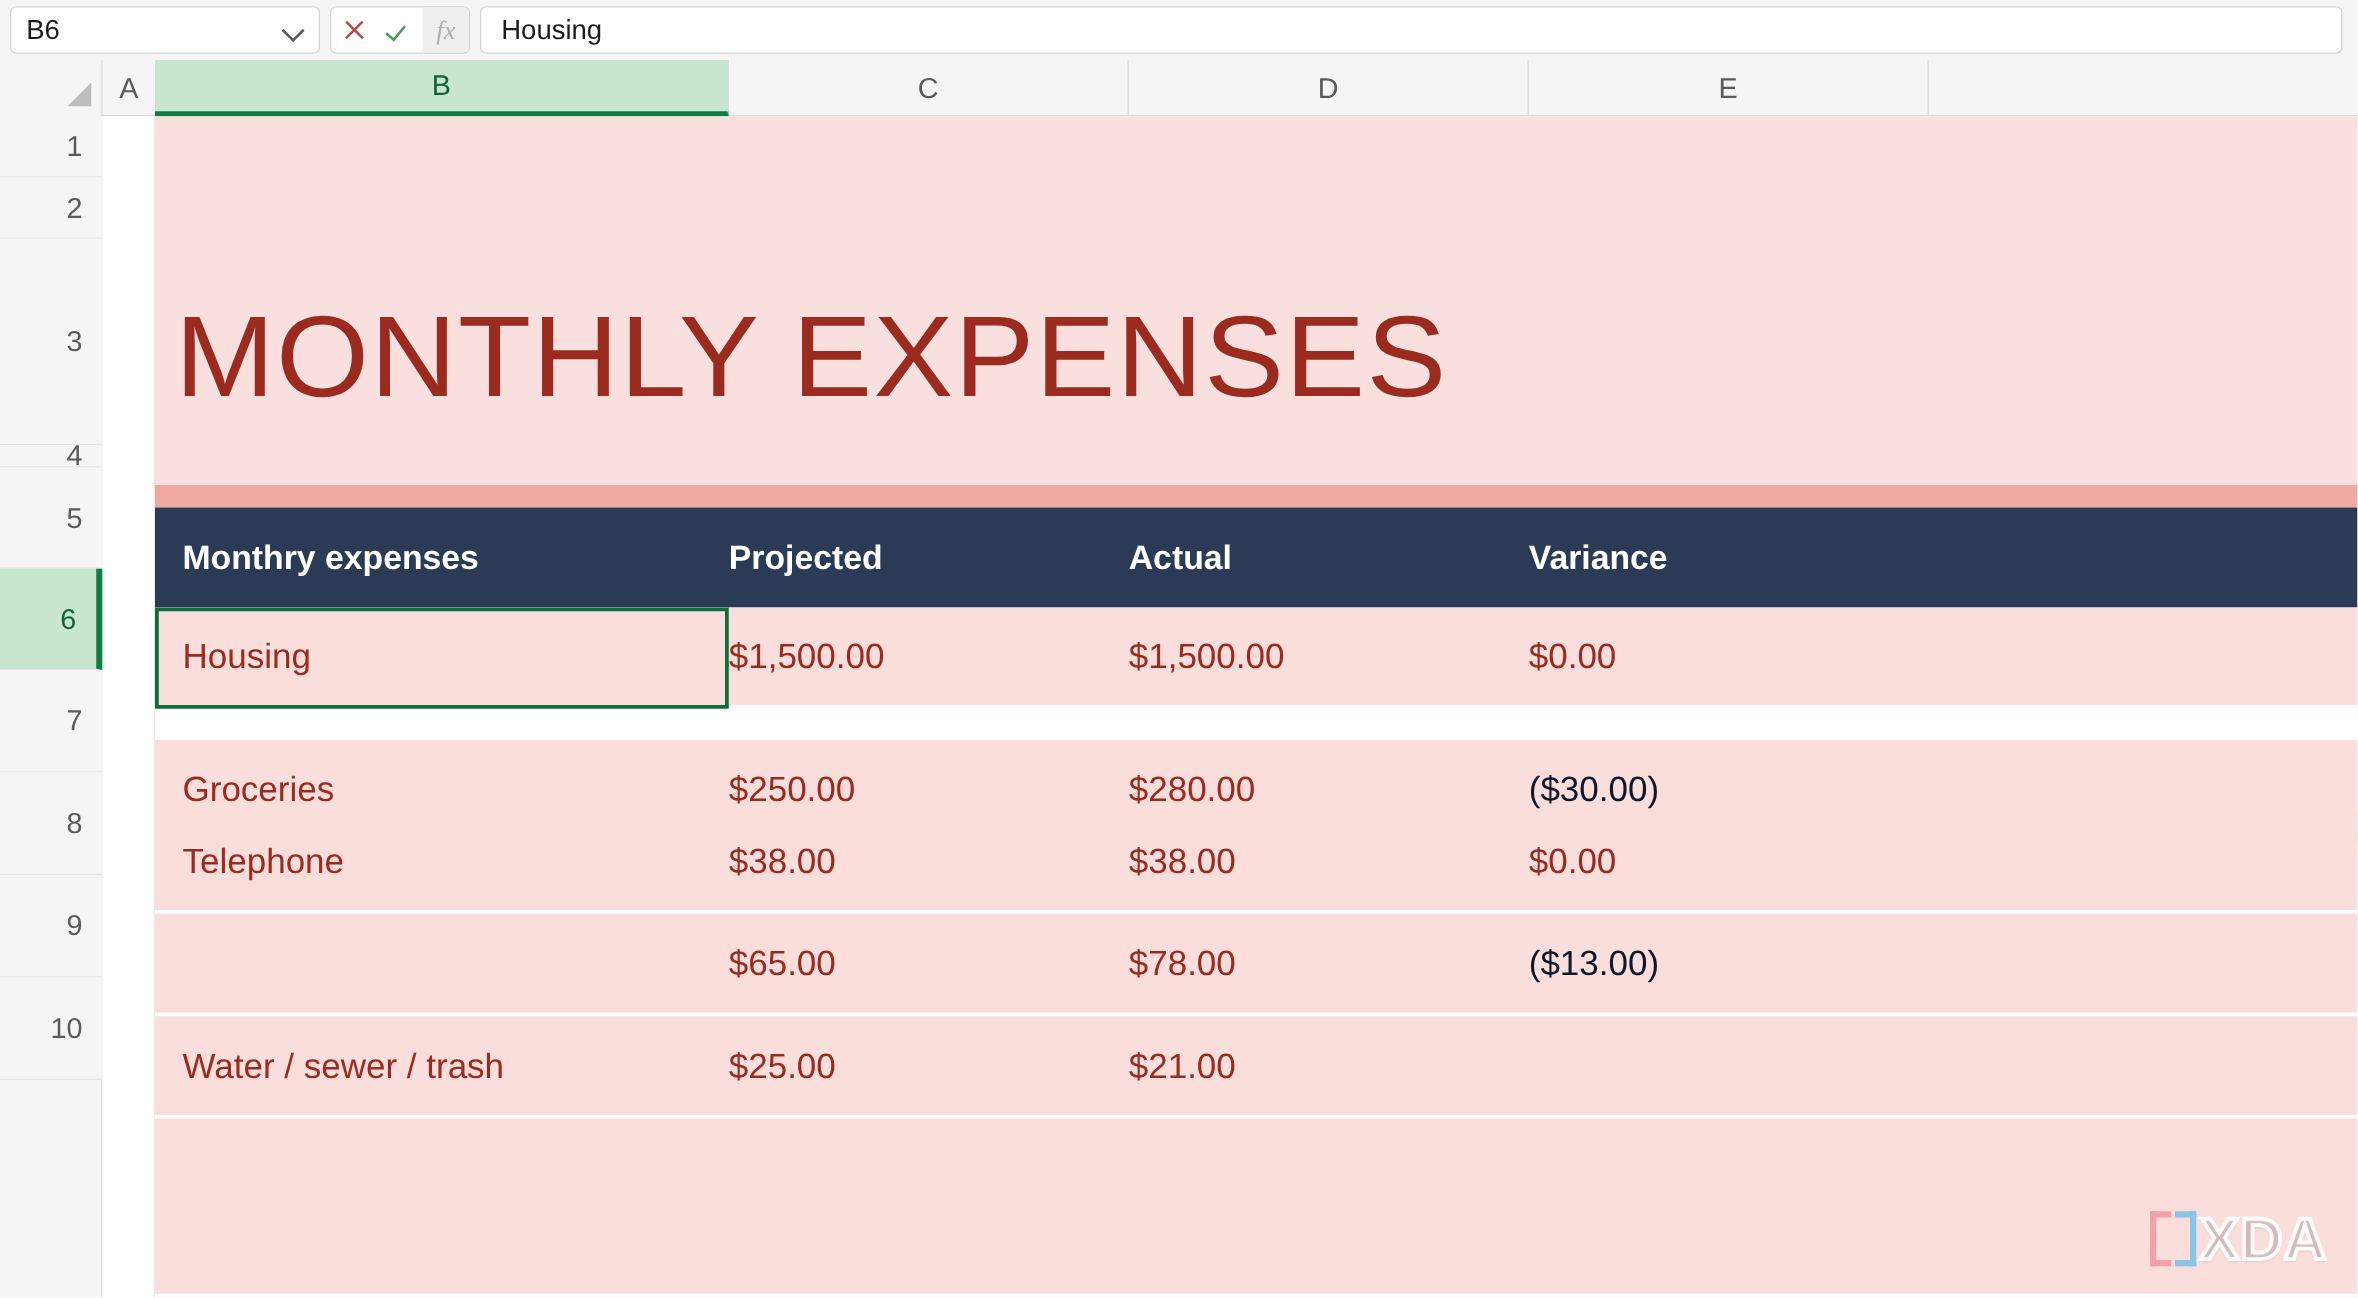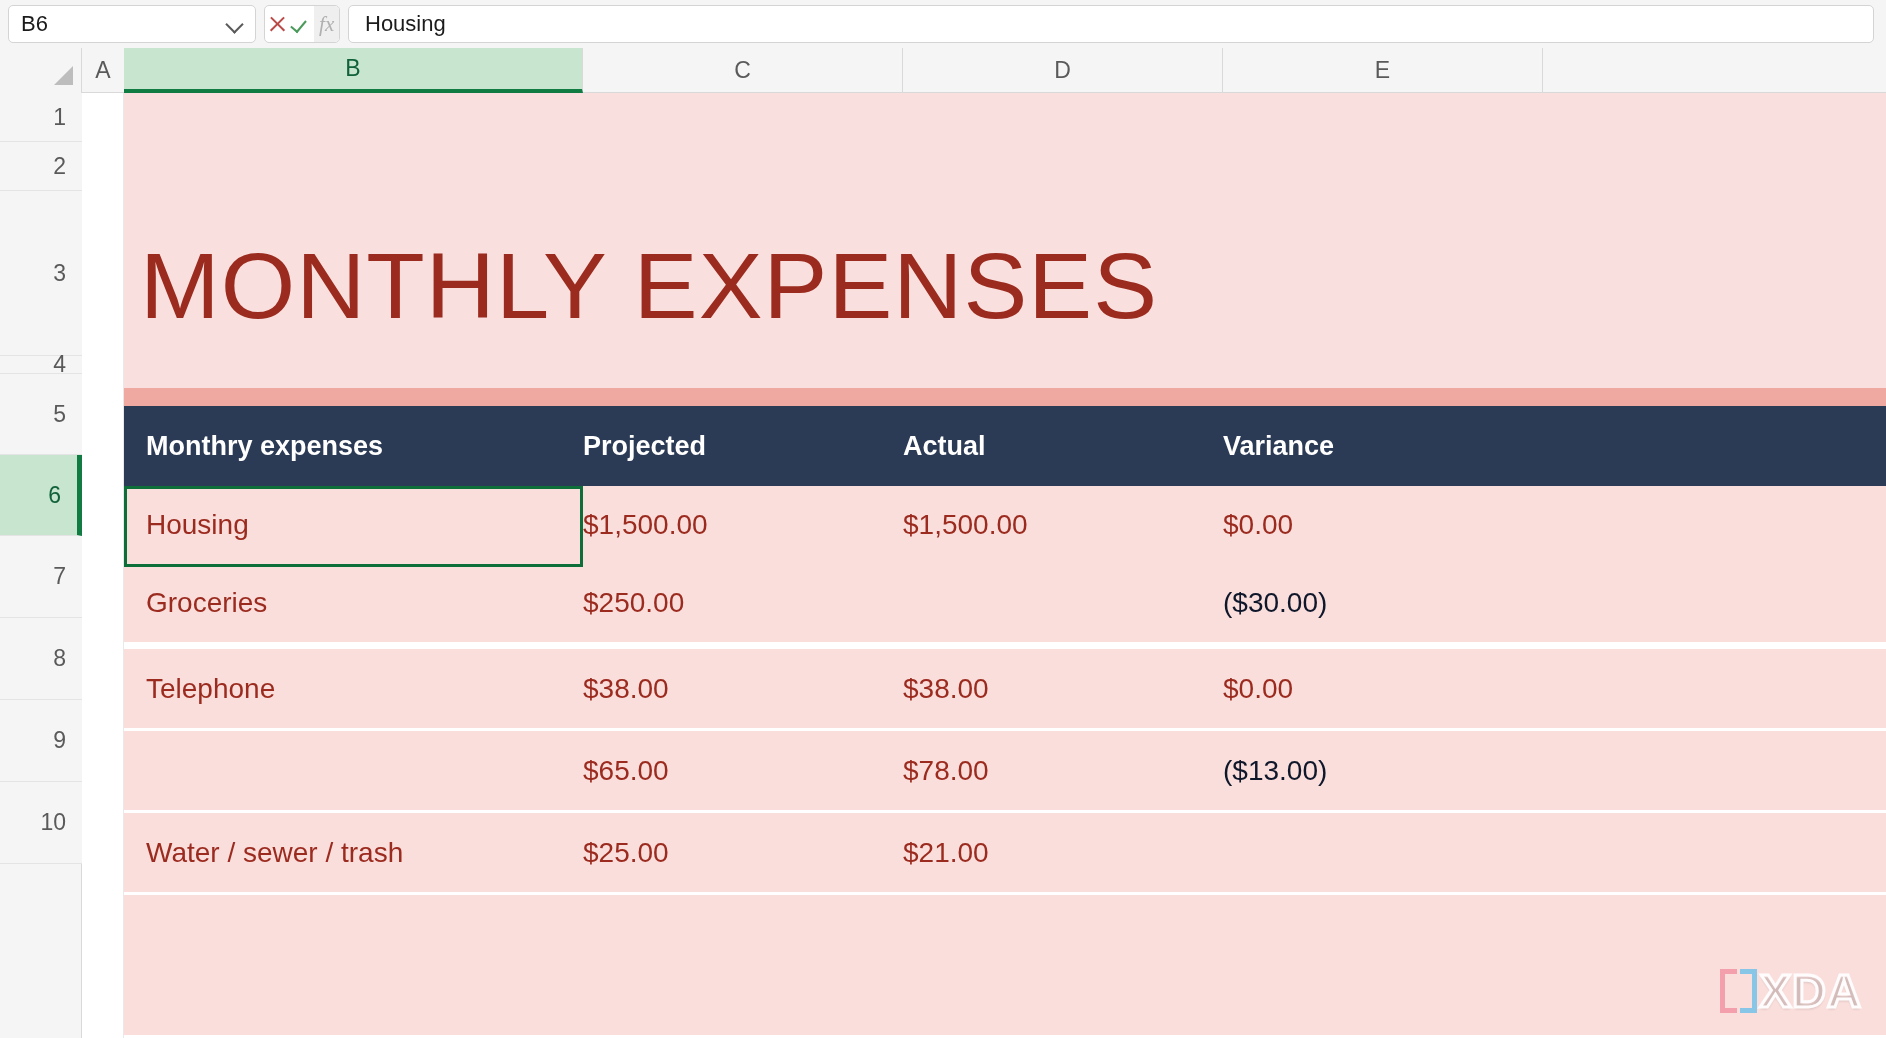--- a/index.html
+++ b/index.html
@@ -49,21 +49,21 @@
     content: "";
     position: absolute;
     left: 1px; top: 2px;
     width: 11px; height: 11px;
     border-right: 2px solid #5a5a5a;
     border-bottom: 2px solid #5a5a5a;
     transform: rotate(45deg);
   }
 
   .fx-group {
-    width: 76px; height: 38px;
+    width: 112px; height: 38px;
     background: #ffffff;
     border: 1px solid #d4d4d4;
     border-radius: 5px;
     display: flex;
     align-items: center;
     overflow: hidden;
   }
   .fx-btn {
     flex: 1;
     height: 100%;
@@ -419,23 +419,24 @@
       <div class="th c-e">Variance</div>
     </div>
 
     <div class="data-row" style="top:393px; height:81px;">
       <div class="cell c-b">Housing</div>
       <div class="cell c-c">$1,500.00</div>
       <div class="cell c-d">$1,500.00</div>
       <div class="cell c-e">$0.00</div>
     </div>
 
-    <div class="data-row" style="top:470px; height:82px;">
+    <div class="data-row" style="top:499px; height:82px;">
       <div class="cell c-b">Groceries</div>
       <div class="cell c-c">$250.00</div>
+      <div class="cell c-d">$280.00</div>
       <div class="cell c-e neg">($30.00)</div>
     </div>
 
     <div class="data-row" style="top:556px; height:82px;">
       <div class="cell c-b">Telephone</div>
       <div class="cell c-c">$38.00</div>
       <div class="cell c-d">$38.00</div>
       <div class="cell c-e">$0.00</div>
     </div>
 

